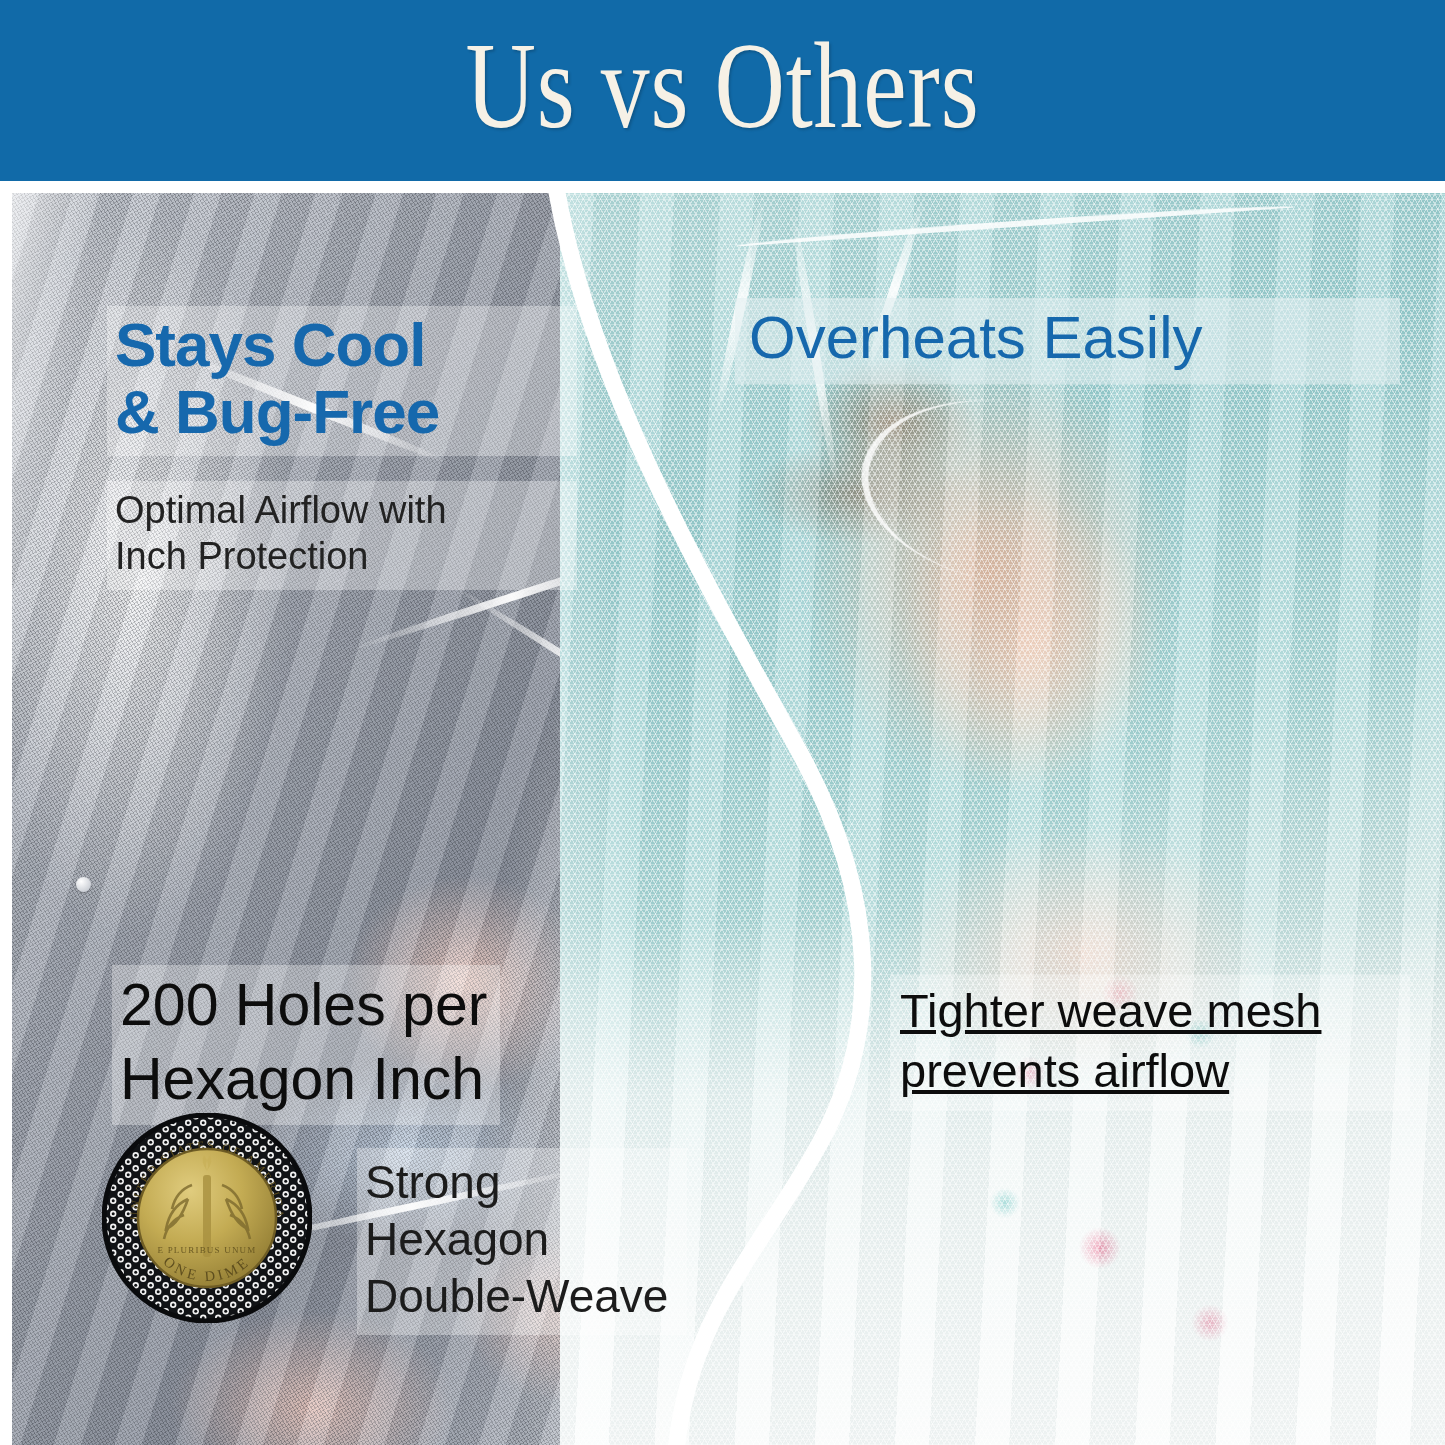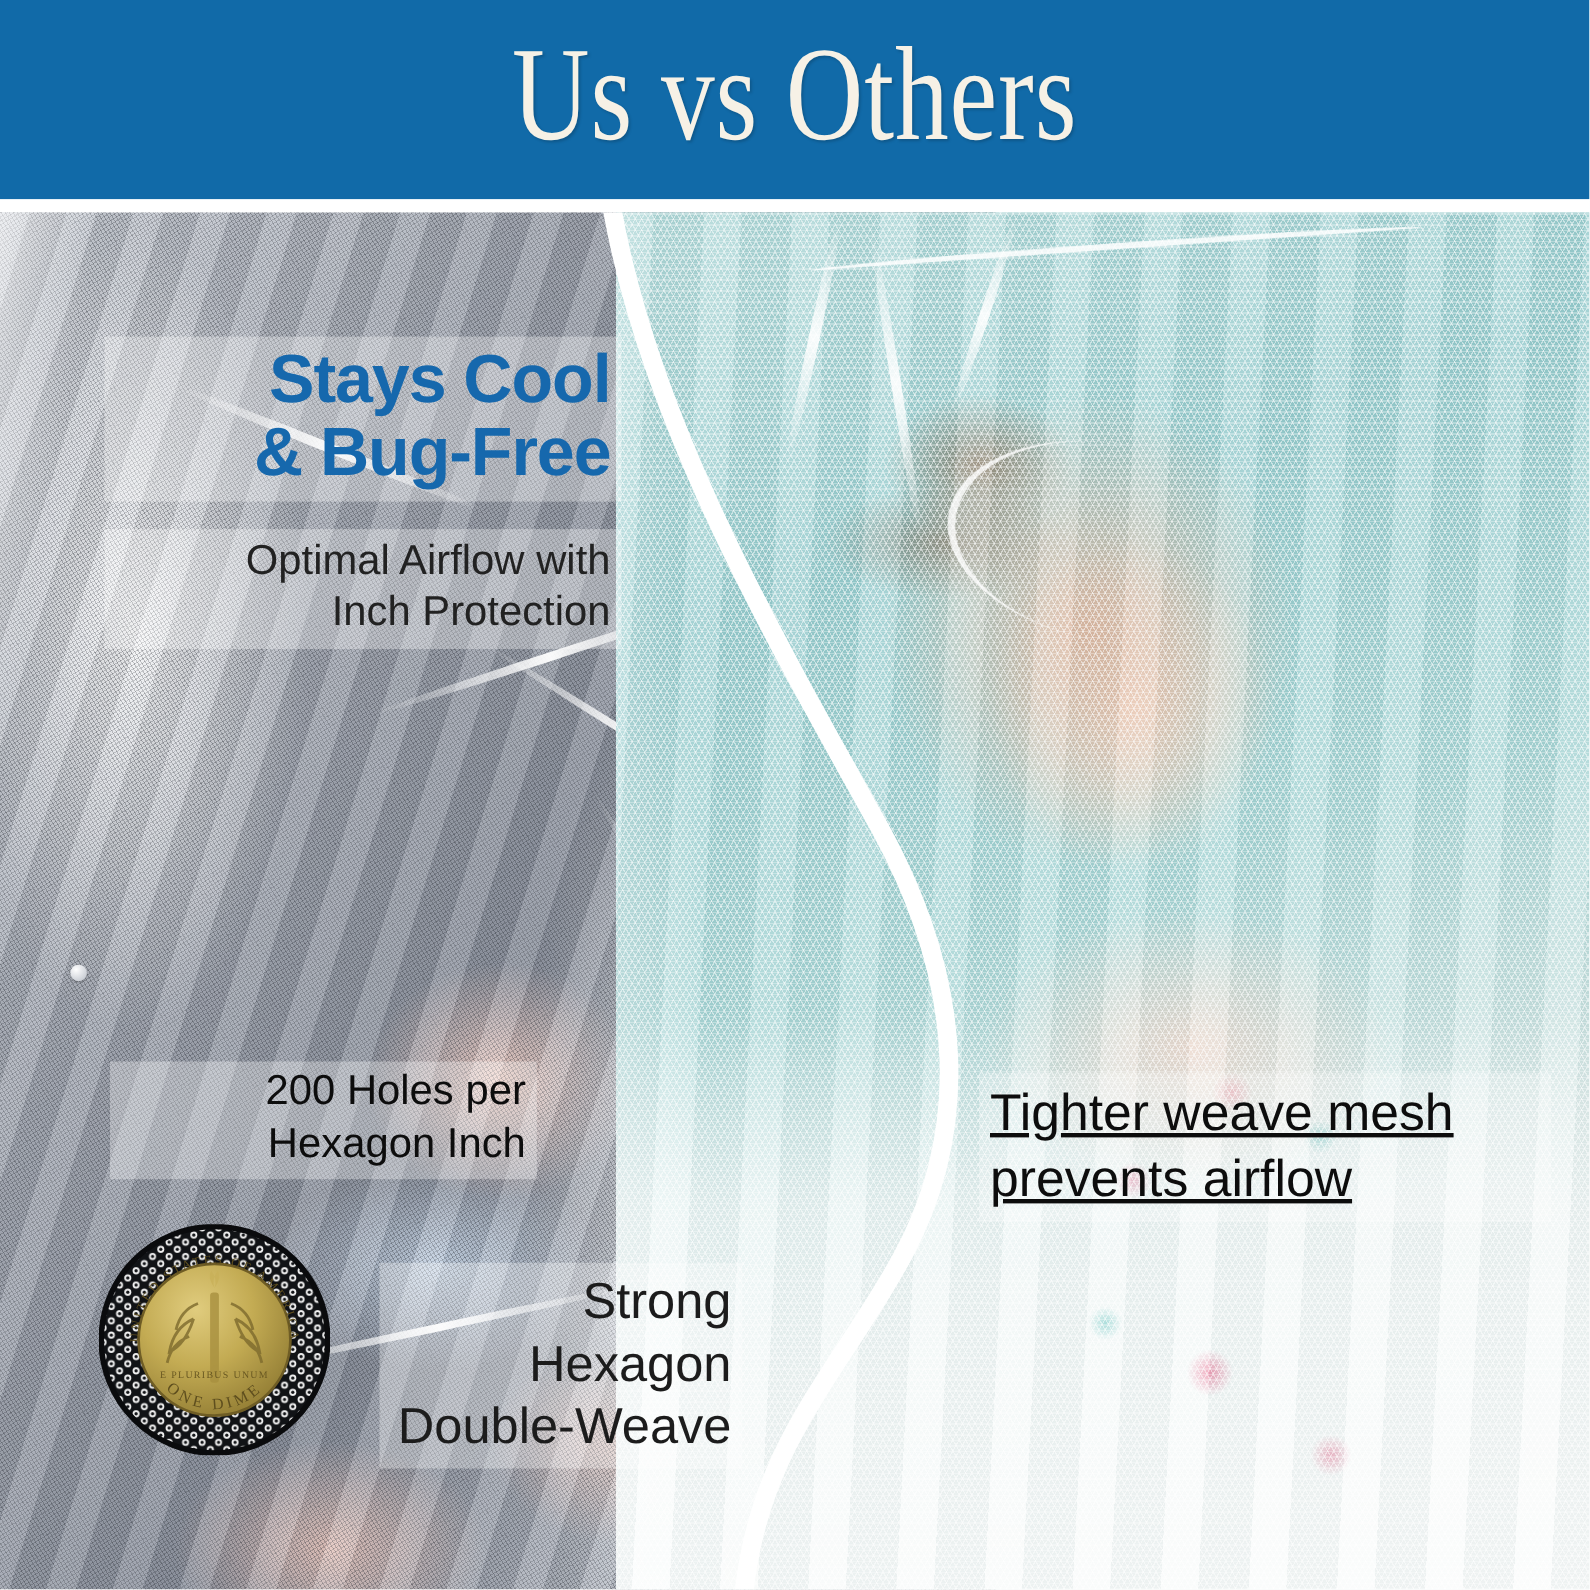--- a/index.html
+++ b/index.html
@@ -24,36 +24,35 @@
     padding-bottom:10px;
   }
 
   
   #panels { position:absolute; left:0; top:193px; width:1445px; height:1252px; overflow:hidden; }
 
   .panel { position:absolute; top:0; height:100%; overflow:hidden; }
 
   
   #panel-left {
-    left:0; width:905px;
+    left:12px; width:905px;
     background:
       
       radial-gradient(ellipse 230px 520px at 120px 380px, rgba(255,255,255,.85), rgba(255,255,255,0) 70%),
       radial-gradient(ellipse 180px 640px at 600px 900px, rgba(255,255,255,.55), rgba(255,255,255,0) 72%),
       
       radial-gradient(ellipse 170px 150px at 455px 790px, rgba(250,214,203,.92), rgba(250,214,203,0) 72%),
       radial-gradient(ellipse 190px 130px at 300px 1215px, rgba(248,208,196,.8), rgba(248,208,196,0) 75%),
       radial-gradient(ellipse 150px 120px at 560px 1120px, rgba(247,209,198,.72), rgba(247,209,198,0) 75%),
       
       radial-gradient(ellipse 210px 130px at 400px 960px, rgba(206,222,240,.85), rgba(206,222,240,0) 72%),
       radial-gradient(ellipse 150px 110px at 640px 980px, rgba(212,226,242,.8), rgba(212,226,242,0) 74%),
       
       linear-gradient(118deg, #cfd3da 0%, #a9aeb8 30%, #8f95a1 55%, #b6bbc4 78%, #d9dce1 100%);
     background-blend-mode:normal;
-    text-align:right;
   }
   
   #panel-left .weave {
     position:absolute; inset:-20px;
     background-image:
       repeating-linear-gradient(58deg, rgba(40,44,52,.30) 0px, rgba(40,44,52,.30) .8px, rgba(255,255,255,0) .8px, rgba(255,255,255,0) 3.1px),
       repeating-linear-gradient(148deg, rgba(40,44,52,.26) 0px, rgba(40,44,52,.26) .8px, rgba(255,255,255,0) .8px, rgba(255,255,255,0) 3.1px);
     opacity:.95; pointer-events:none;
   }
   #panel-left .drape {
@@ -124,21 +123,21 @@
     font-size:62px; line-height:1.08; font-weight:bold; color:#1668ad;
     letter-spacing:-1px; padding:6px 10px 10px 8px;
   }
   #left-sub {
     left:95px; top:288px; width:470px;
     font-size:38px; line-height:1.22; color:#222222;
     padding:6px 10px 10px 8px;
   }
   #left-stat {
     left:100px; top:772px; width:388px;
-    font-size:38px; line-height:1.25; font-weight:normal; color:#0d0d0d;
+    font-size:59px; line-height:1.25; font-weight:normal; color:#0d0d0d;
     padding:4px 10px 8px 8px;
   }
   #left-mesh-label {
     left:345px; top:955px; width:330px;
     font-size:46px; line-height:1.24; color:#1c1c1c;
     padding:6px 10px 10px 8px;
   }
 
   #right-heading {
     left:175px; top:105px; width:665px;
@@ -251,20 +250,21 @@
       <div class="ribbon" style="left:175px; top:0px; width:10px; height:230px; transform:rotate(12deg);"></div>
       <div class="ribbon" style="left:250px; top:10px; width:9px; height:290px; transform:rotate(-9deg);"></div>
       <div class="ribbon" style="left:330px; top:0px; width:9px; height:190px; transform:rotate(18deg);"></div>
       <div style="position:absolute; left:175px; top:28px; width:560px; height:12px;
                   border-top:6px solid rgba(255,255,255,.85); border-radius:50%;
                   transform:rotate(-4deg); filter:blur(.4px);"></div>
       <div style="position:absolute; left:300px; top:210px; width:300px; height:180px;
                   border-left:7px solid rgba(255,255,255,.8); border-radius:60%;
                   transform:rotate(10deg); filter:blur(.5px);"></div>
 
+      <div class="txt" id="right-heading">Overheats Easily</div>
 
       <div class="txt" id="right-bottom">
         <div>Tighter weave mesh</div>
         <div>prevents airflow</div>
       </div>
     </div>
 
     <svg id="divider" viewBox="0 0 1445 1252">
       <path d="M 556 -6
                C 590 190, 700 380, 800 560

